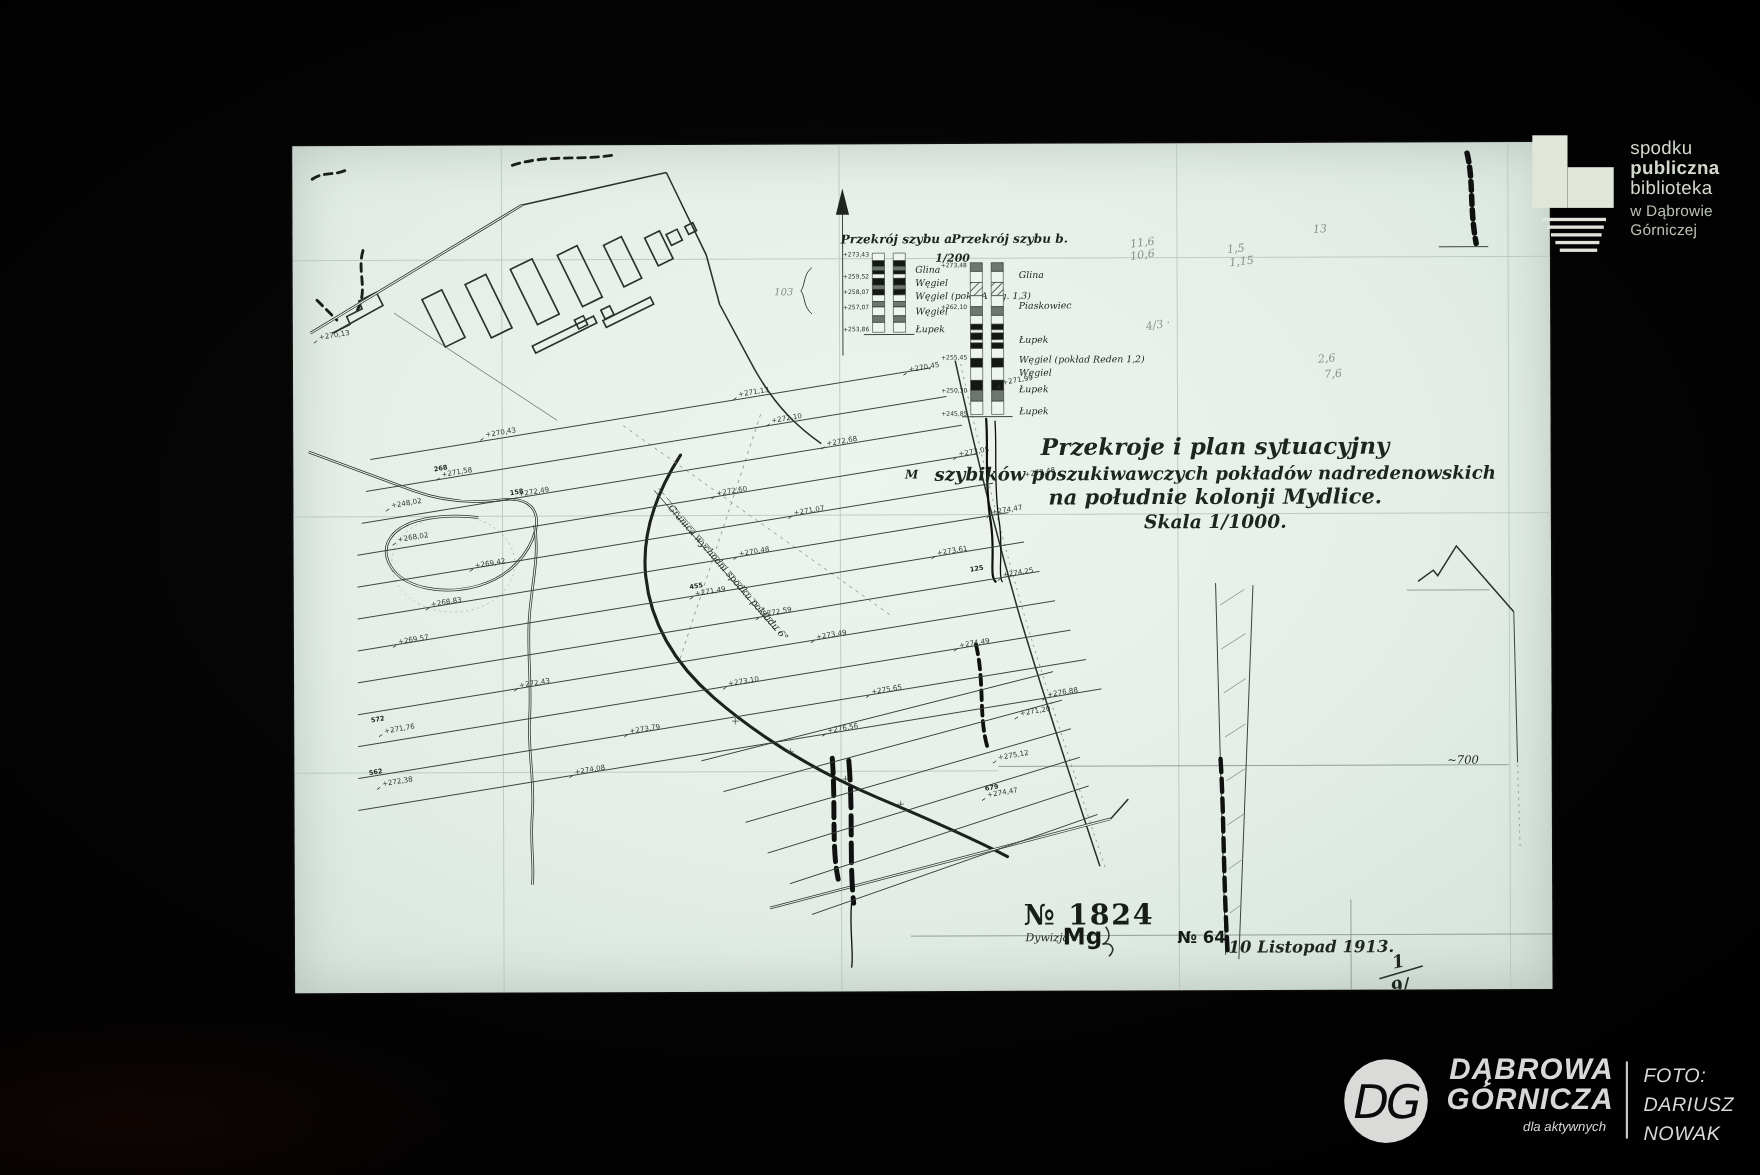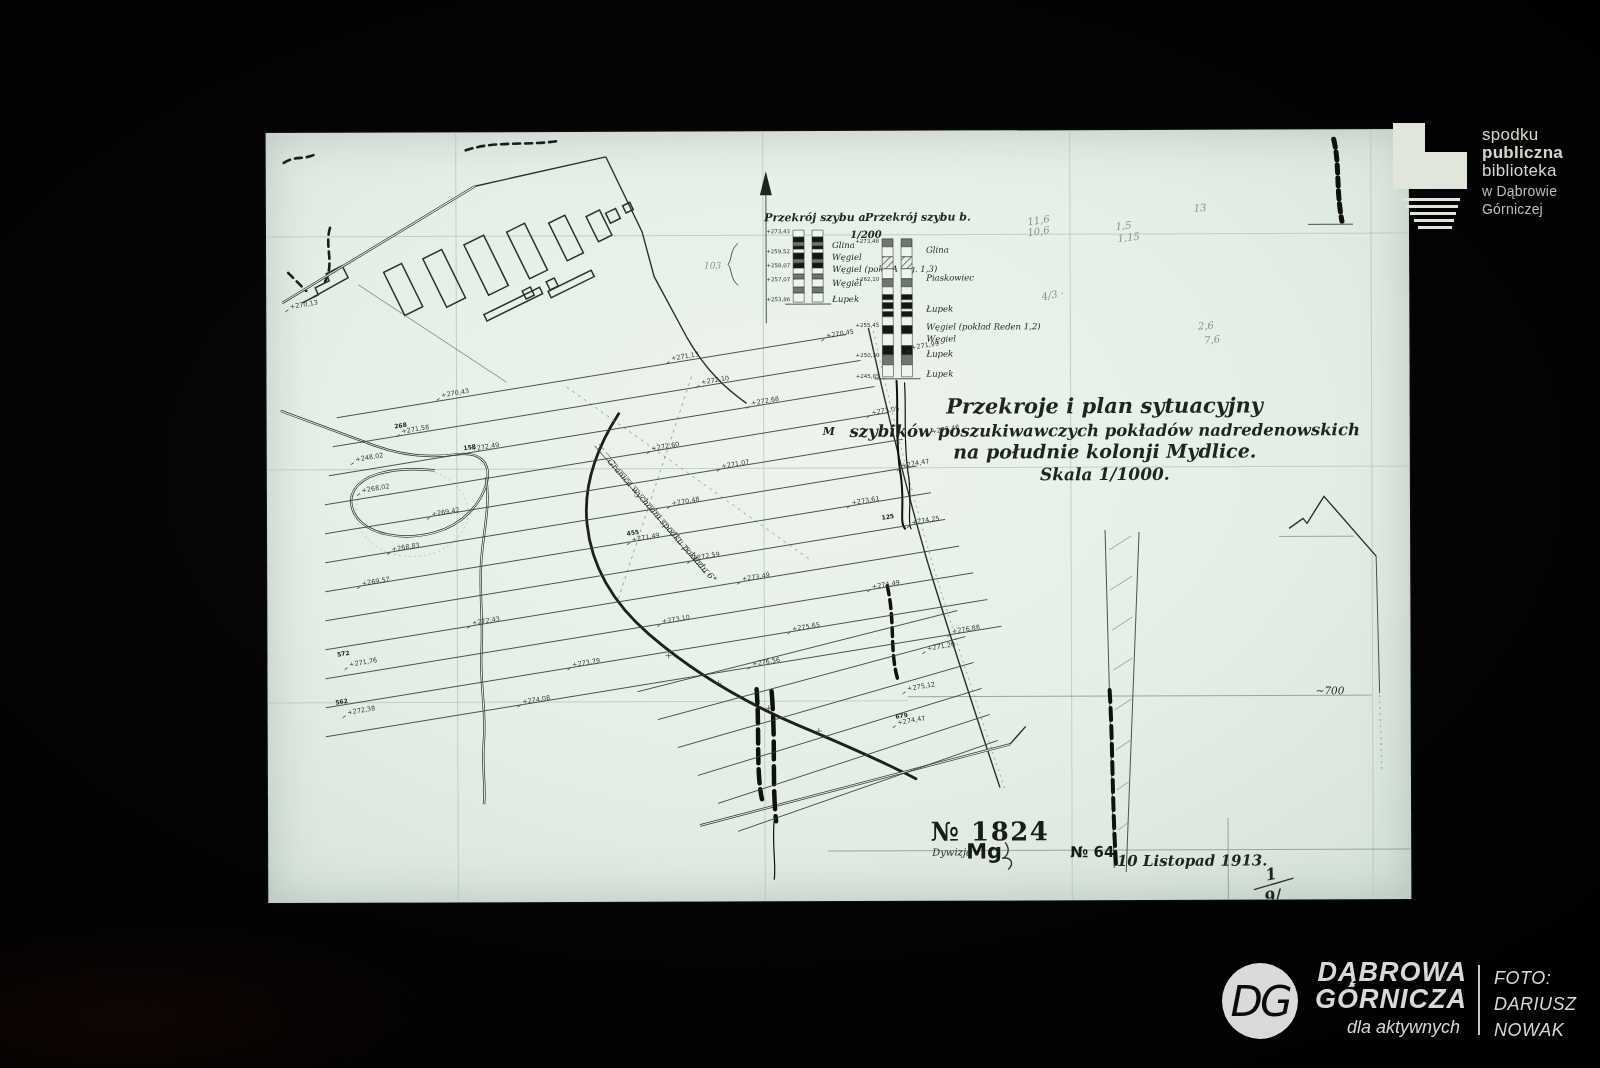--- a/index.html
+++ b/index.html
@@ -37,21 +37,21 @@
 
   
   .library-logo{position:absolute;left:1390px;top:120px;width:205px;height:118px;color:#d2d8cb;}
   .library-logo .txt{position:absolute;left:92px;top:6px;font-size:17px;line-height:18px;letter-spacing:.3px;}
   .library-logo .txt .bold{font-weight:bold;}
   .library-logo .txt .small{font-size:14px;margin-top:2px;color:#b9c0b2;letter-spacing:.2px;}
 
   
   .city-logo{position:absolute;left:1215px;top:953px;width:378px;height:100px;color:#d8d8d6;font-style:italic;}
   .dg-name{position:absolute;left:100px;top:6px;font-size:27px;font-weight:bold;letter-spacing:1px;line-height:27px;text-align:right;}
-  .dg-tag{position:absolute;left:100px;top:64px;width:145px;text-align:right;font-size:18px;}
+  .dg-tag{position:absolute;left:100px;top:64px;width:145px;text-align:right;font-size:12px;}
   .dg-divider{position:absolute;left:263px;top:12px;width:2px;height:70px;background:#d8d8d6;opacity:.92;}
   .dg-credit{position:absolute;left:279px;top:12px;font-size:18px;line-height:26px;letter-spacing:.5px;}
 </style>
 </head>
 <body>
 
 <div class="stage">
   <div class="floor-shade"></div>
 
   <div class="sheet">

